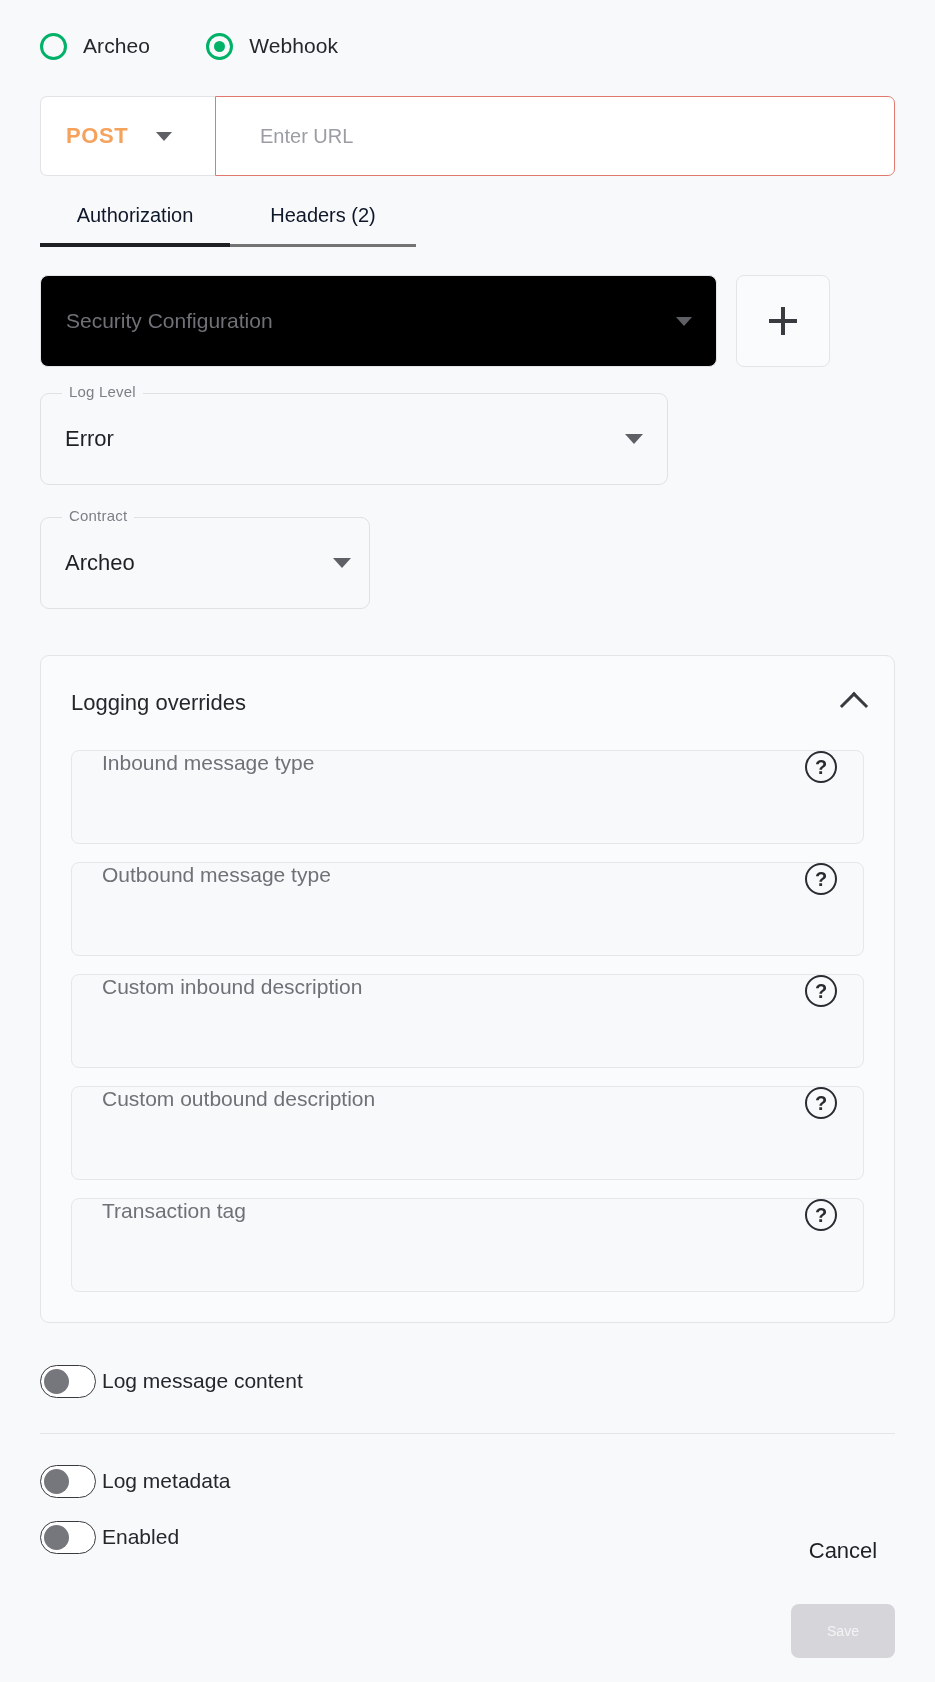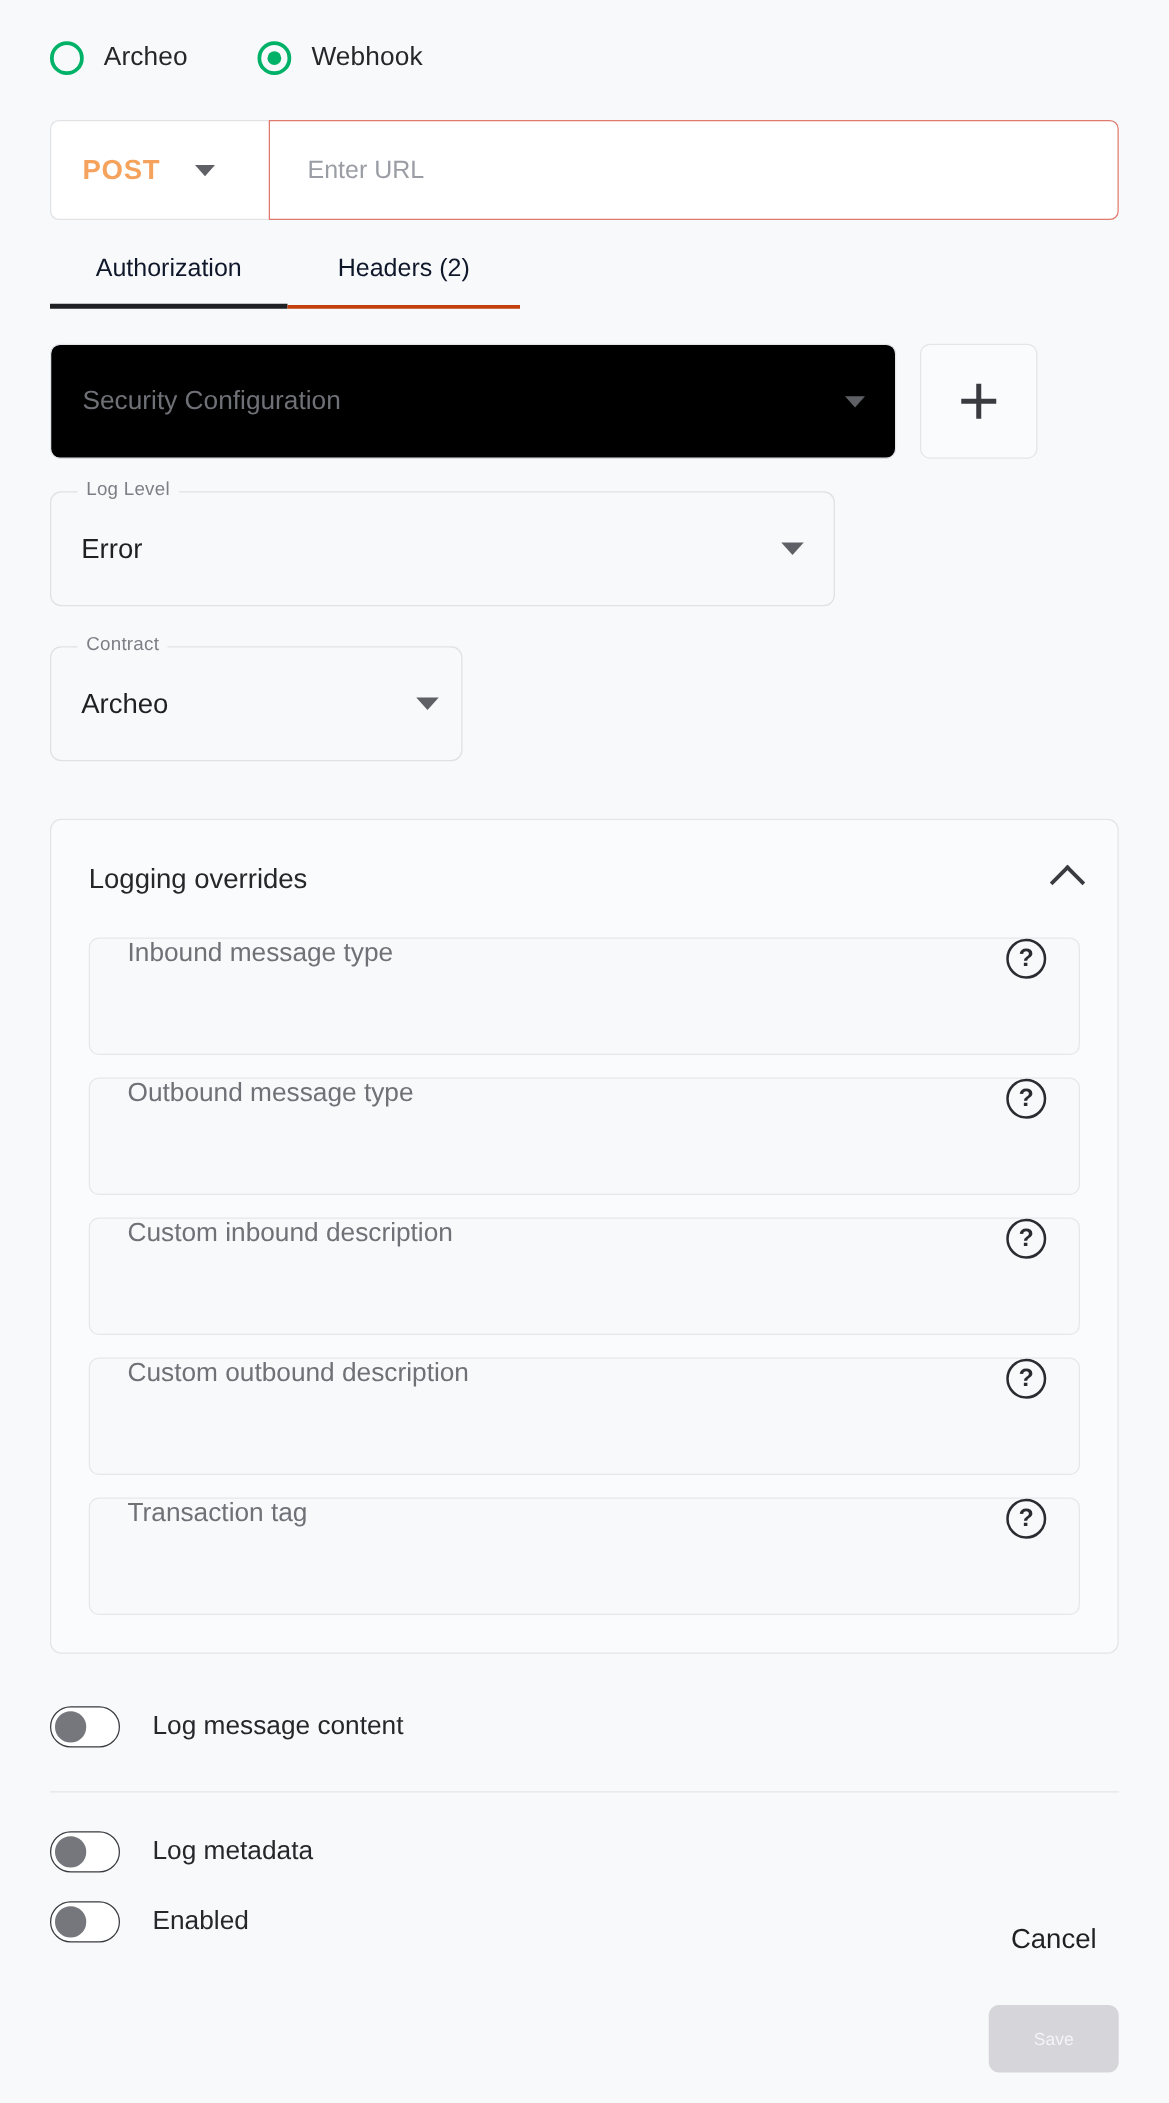--- a/index.html
+++ b/index.html
@@ -34,30 +34,30 @@
     display: flex; align-items: center; justify-content: flex-start;
     padding-left: 25px; gap: 28px; cursor: pointer;
   }
   .method-text { color: #f5a25d; font-weight: bold; font-size: 22px; letter-spacing: .6px; }
   .caret {
     width: 0; height: 0; border-left: 8px solid transparent; border-right: 8px solid transparent;
     border-top: 9px solid #5e6066;
   }
   .url-input {
     flex: 1; height: 80px; border: 1.5px solid #e07a6e; border-radius: 0 7px 7px 0;
-    background: #fff; padding: 0 30px; font-size: 20px; font-family: "Liberation Sans", sans-serif;
+    background: #fff; padding: 0 44px; font-size: 20px; font-family: "Liberation Sans", sans-serif;
     color: #4c1d95; outline: none;
   }
   .url-input::placeholder { color: #9b9da4; }
 
   
   .tabs { display: flex; margin-top: 28px; }
   .tab { font-size: 20px; color: #0f172a; padding: 0 0 16px 0; cursor: pointer; text-align: center; }
   .tab.t1 { width: 190px; border-bottom: 4px solid #1f2024; }
-  .tab.t2 { width: 186px; border-bottom: 3px solid #c2410c; text-align: center; }
+  .tab.t2 { width: 186px; border-bottom: 3px solid #737373; text-align: center; }
 
   
   .sec-row { display: flex; gap: 19px; margin-top: 28px; }
   .sec-select {
     width: 677px; height: 92px; background: #000000;
     border: 1px solid #e4e5e9; border-radius: 8px;
     display: flex; align-items: center; padding: 0 24px 0 25px; cursor: pointer;
   }
   .sec-select .txt { flex: 1; font-size: 21px; color: #6f7177; }
   .plus-btn {
@@ -109,21 +109,21 @@
   }
   .ov-field:last-child { margin-bottom: 0; }
   .ov-ph { flex: 1; font-size: 21px; color: #6f7177; }
   .help-icon {
     width: 32px; height: 32px; border-radius: 50%; border: 2.2px solid #2b2c31;
     display: flex; align-items: center; justify-content: center; cursor: pointer; flex: none;
   }
   .help-icon span { font-size: 20px; line-height: 1; color: #2b2c31; font-weight: 600; margin-top: -1px; }
 
   
-  .tg-row { display: flex; align-items: center; gap: 26px; }
+  .tg-row { display: flex; align-items: center; gap: 6px; }
   .tg-row.r1 { margin-top: 30px; height: 56px; }
   .tg-row.r2 { margin-top: 22px; height: 50px; }
   .tg-row.r3 { margin-top: 6px; height: 50px; }
   .toggle {
     width: 56px; height: 33px; border-radius: 17px; border: 1.6px solid #3a3b40;
     background: #fff; display: flex; align-items: center; padding: 0 3px; cursor: pointer; flex: none;
   }
   .knob { width: 25px; height: 25px; border-radius: 50%; background: #76777d; }
   .tg-label { font-size: 21px; color: #26272b; }
   .divider { height: 1px; background: #e4e5e9; margin-top: 24px; }

